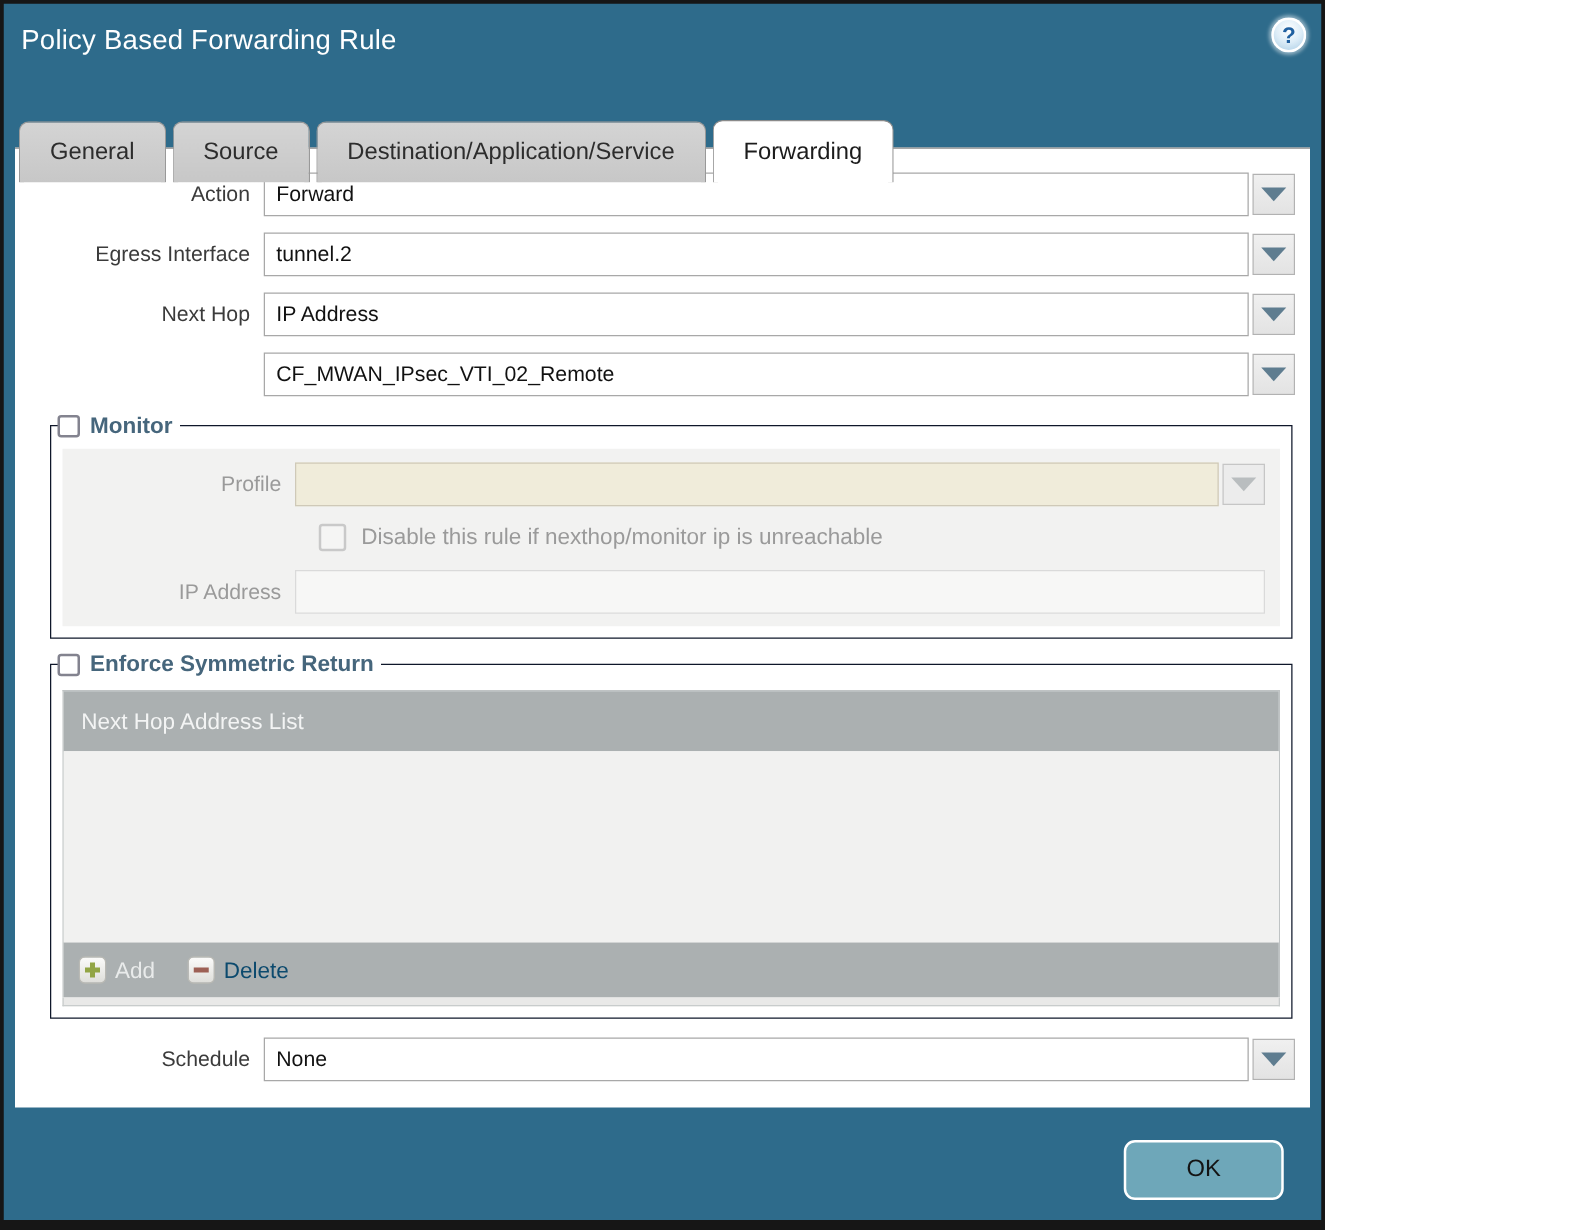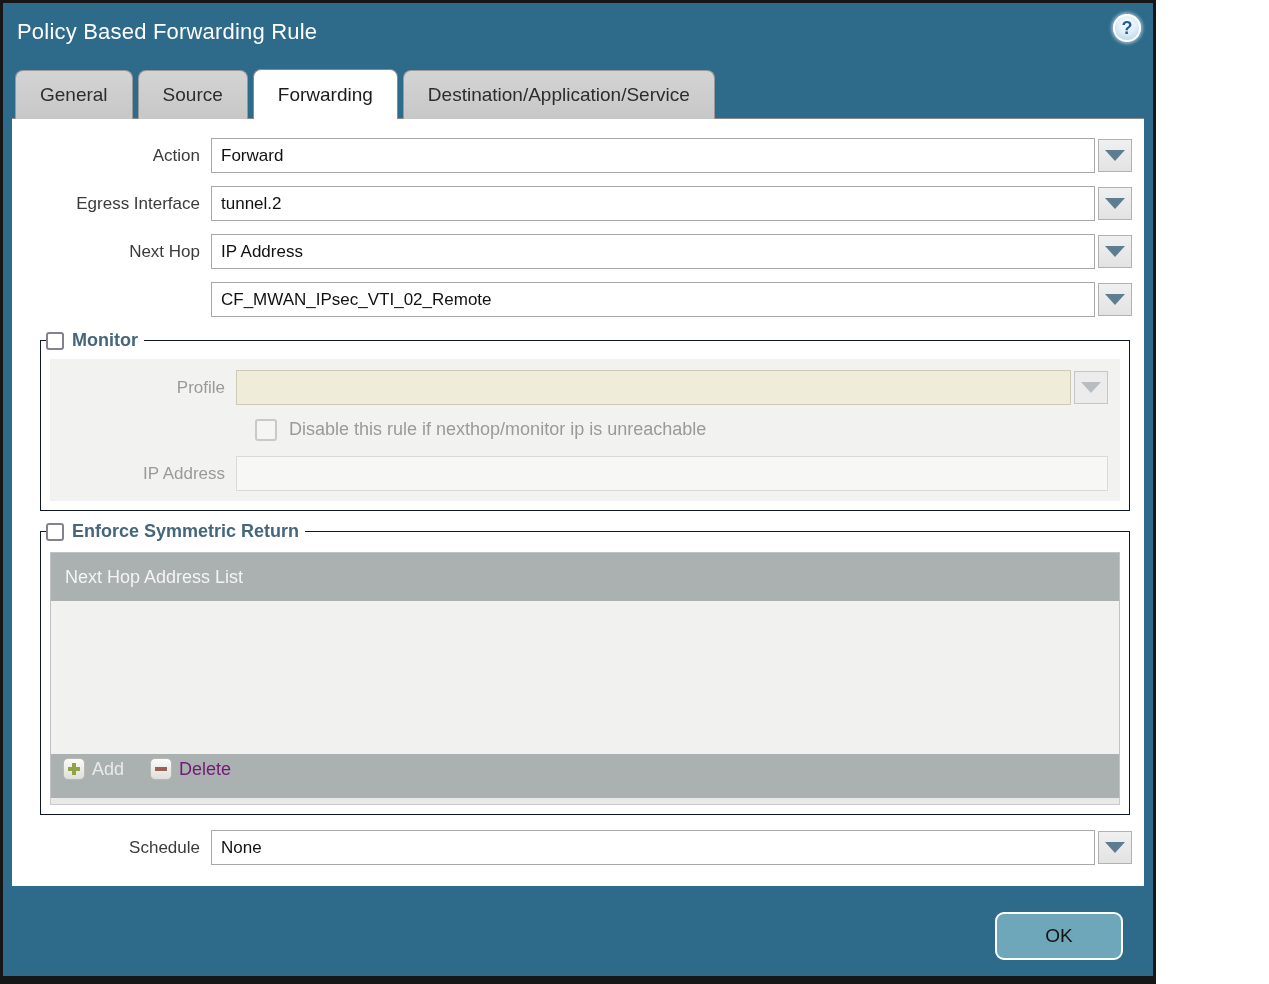--- a/index.html
+++ b/index.html
@@ -1,21 +1,21 @@
 <!DOCTYPE html>
 <html><head>
 <meta charset="utf-8">
 <style>
   * { box-sizing: border-box; margin: 0; padding: 0; }
   html,body { width:1269px; height:984px; }
   body { font-family: "Liberation Sans", sans-serif; }
 
   .window {
     position: relative;
-    width: 1156px; height: 984px;
+    width: 1060px; height: 984px;
     background: #2e6b8b;
     border: 3px solid #161616;
     border-bottom-width: 8px;
     overflow: hidden;
   }
 
   
   .titlebar {
     position: absolute; top:0; left:0; right:0; height:65px;
   }
@@ -40,20 +40,21 @@
     z-index: 3;
   }
   .tab {
     height:49px; padding:0 24px;
     display:flex; align-items:center; justify-content:center;
     background: linear-gradient(#d4d4d4, #c7c7c7);
     border:1px solid #999999; border-bottom:none;
     border-radius:8px 8px 0 0;
     font-size:19px; color:#2d2d2d;
     cursor:pointer;
+    margin-top:27px;
   }
   .tab.active {
     background:#ffffff; color:#1c1c1c;
     height:50px;
     border-color:#8a8a8a;
   }
 
   
   .panel {
     position:absolute; top:115px; left:9px; right:9px; height:768px;
@@ -126,33 +127,33 @@
   
   .sym-table { margin:2px 0 0 0; border:1px solid #bfc3c4; border-bottom:none; }
   .sym-header {
     height:48px; background:#abb0b1;
     display:flex; align-items:center; padding:0 14px;
     color:#f3f4f4; font-size:18px;
   }
   .sym-body { height:153px; background:#f1f1f0; }
   .sym-footer {
     height:44px; background:#abb0b1;
-    display:flex; align-items:flex-start; gap:26px; padding:4px 12px;
+    display:flex; align-items:center; gap:26px; padding:16px 12px;
   }
   .tbl-btn { display:flex; align-items:center; gap:7px; cursor:pointer; }
   .tbl-icon {
     width:22px; height:22px; border-radius:5px;
     background:linear-gradient(#fbfbfa,#dededa);
     border:1px solid #b9b9b4;
     display:flex; align-items:center; justify-content:center;
   }
   .tbl-btn .tlabel { font-size:18px; }
   .tbl-btn.add .tlabel { color:#e9ebeb; }
   .tbl-btn.delete { cursor:default; }
-  .tbl-btn.delete .tlabel { color:#701a75; }
+  .tbl-btn.delete .tlabel { color:#0c4a6e; }
   .sym-scrollstrip { height:7px; background:#e9e9e8; border:1px solid #c8cccc; border-top:none; }
 
   .schedule-row { margin-top:15px; }
 
   
   .footer-buttons {
     position:absolute; top:909px; right:30px;
     display:flex; justify-content:space-between;
   }
   .btn {
@@ -170,22 +171,22 @@
 <div class="window">
 
   <div class="titlebar">
     <div class="title-text">Policy Based Forwarding Rule</div>
     <div class="help-icon">?</div>
   </div>
 
   <div class="tabs">
     <div class="tab">General</div>
     <div class="tab">Source</div>
+    <div class="tab">Destination/Application/Service</div>
     <div class="tab active">Forwarding</div>
-    <div class="tab">Destination/Application/Service</div>
   </div>
 
   <div class="panel">
 
     <div class="row">
       <div class="flabel">Action</div>
       <div class="fieldwrap">
         <div class="inputbox">Forward</div>
         <div class="dd-btn">
           <span class="dd-arrow"></span>

